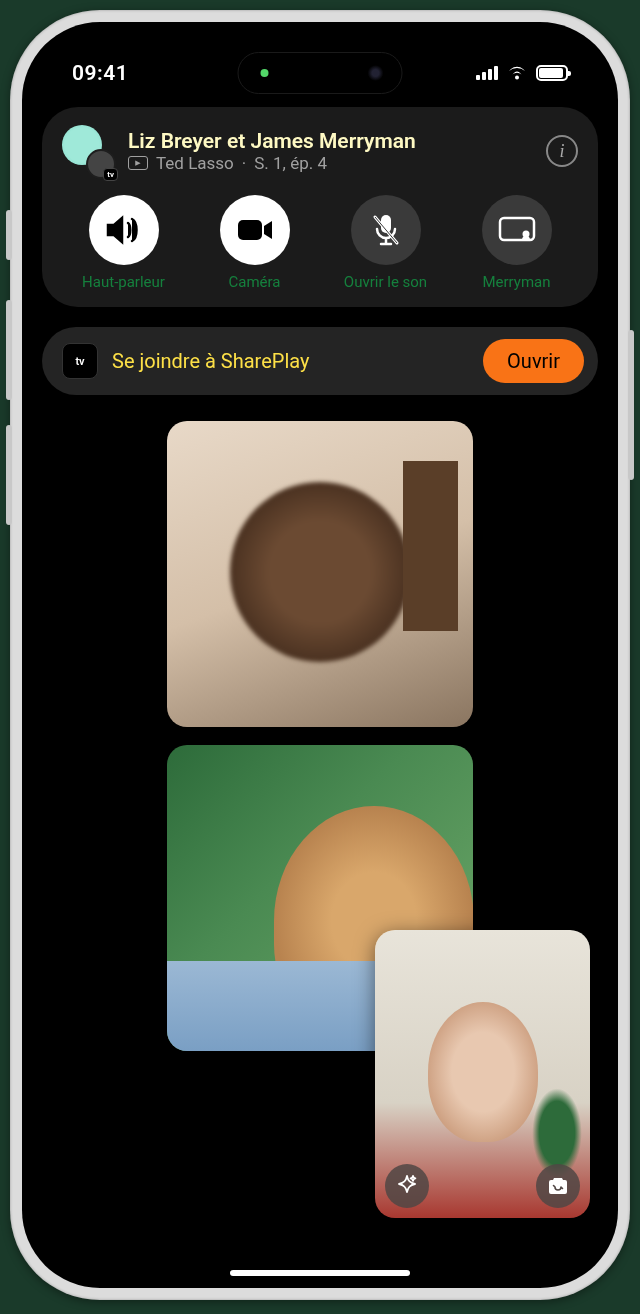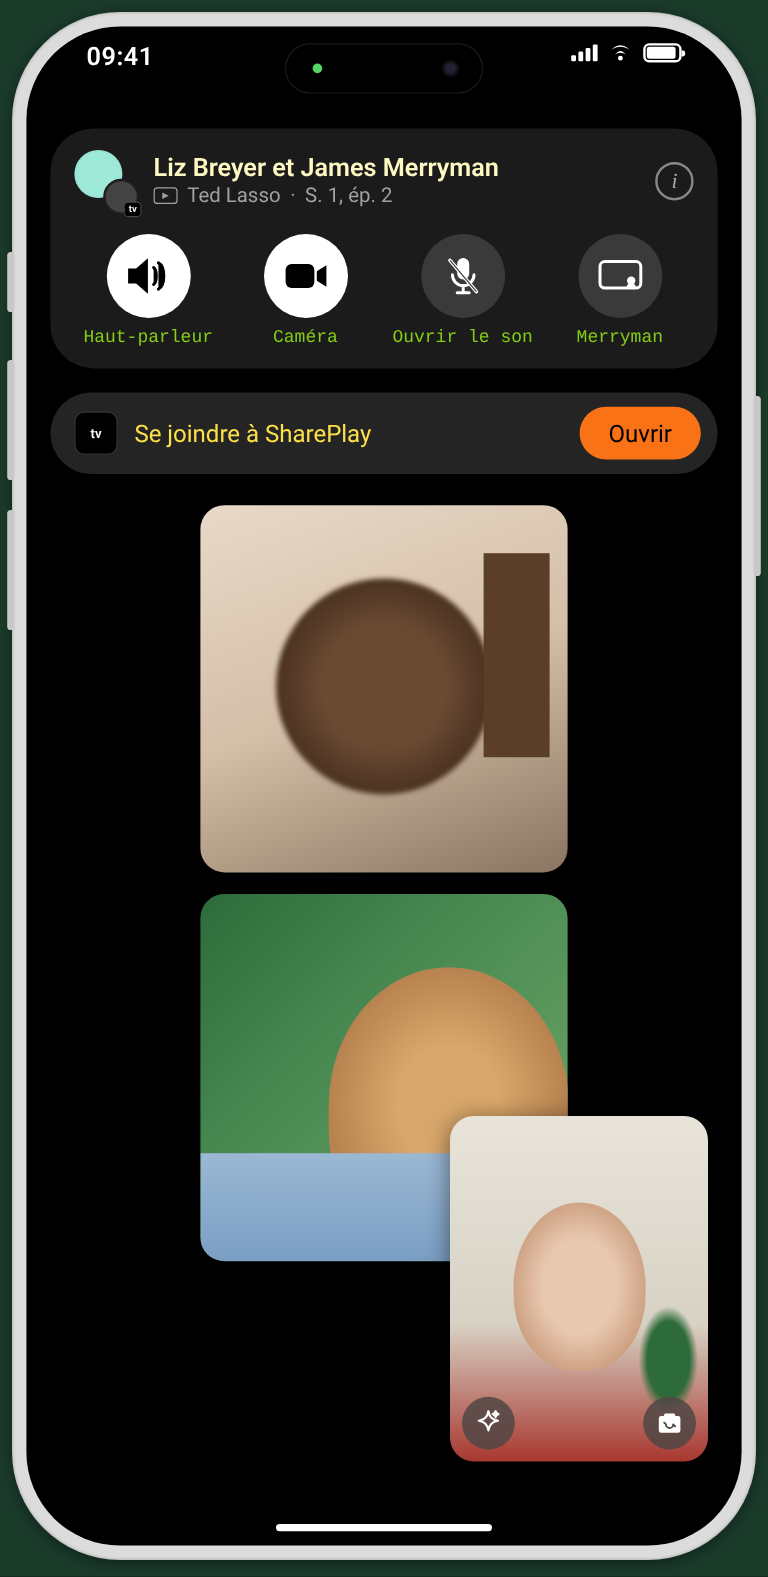--- a/index.html
+++ b/index.html
@@ -38,27 +38,27 @@
       background: #c8c8c8;
       border-radius: 3px;
     }
     .side-button.b1 { left: -4px; top: 200px; width: 6px; height: 50px; }
     .side-button.b2 { left: -4px; top: 290px; width: 6px; height: 100px; }
     .side-button.b3 { left: -4px; top: 415px; width: 6px; height: 100px; }
     .side-button.b4 { right: -4px; top: 320px; width: 6px; height: 150px; }
 
     .status-bar {
       position: absolute;
-      top: 14px;
+      top: 24px;
       left: 0;
       right: 0;
       height: 54px;
       display: flex;
       justify-content: space-between;
-      align-items: flex-start;
+      align-items: center;
       padding: 0 50px;
       color: #fff;
       z-index: 10;
     }
     .status-time {
       font-size: 21px;
       font-weight: 600;
       letter-spacing: 0.5px;
     }
     .dynamic-island {
@@ -264,26 +264,25 @@
       border-radius: 50%;
       display: flex;
       align-items: center;
       justify-content: center;
       margin-bottom: 8px;
     }
     .ctrl-btn.white { background: #fff; color: #000; }
     .ctrl-btn.dark { background: #3a3a3a; color: #fff; }
     .ctrl-btn.red { background: #ff3b30; color: #fff; }
     .ctrl-label {
-      color: #84cc16;
+      color: #15803d;
       font-size: 15px;
       text-align: right;
       line-height: 1.2;
       white-space: pre-wrap;
-      font-family: Liberation Mono, monospace;
     }
 
     .shareplay-bar {
       margin-top: 20px;
       background: rgba(40,40,40,0.9);
       border-radius: 40px;
       padding: 12px 14px 12px 20px;
       display: flex;
       align-items: center;
       gap: 14px;
@@ -479,21 +478,21 @@
             <div class="circle1"></div>
             <div class="circle2"></div>
             <div class="tv-badge">tv</div>
           </div>
           <div class="header-text">
             <div class="call-title">Liz Breyer et James Merryman</div>
             <div class="call-sub">
               <span class="tv-mini"></span>
               <span>Ted Lasso</span>
               <span>·</span>
-              <span>S. 1, ép. 2</span>
+              <span>S. 1, ép. 4</span>
             </div>
           </div>
           <div class="info-btn">i</div>
         </div>
 
         <div class="controls-row">
           <div class="ctrl">
             <div class="ctrl-btn white">
               <svg width="38" height="30" viewBox="0 0 38 30">
                   <path fill="#000" d="M3 10v10h6l8 7V3l-8 7H3zm20-2c3 2 3 12 0 14m4-18c6 3 6 19 0 22" stroke="#000" stroke-width="2.5" stroke-linecap="round"></path>

